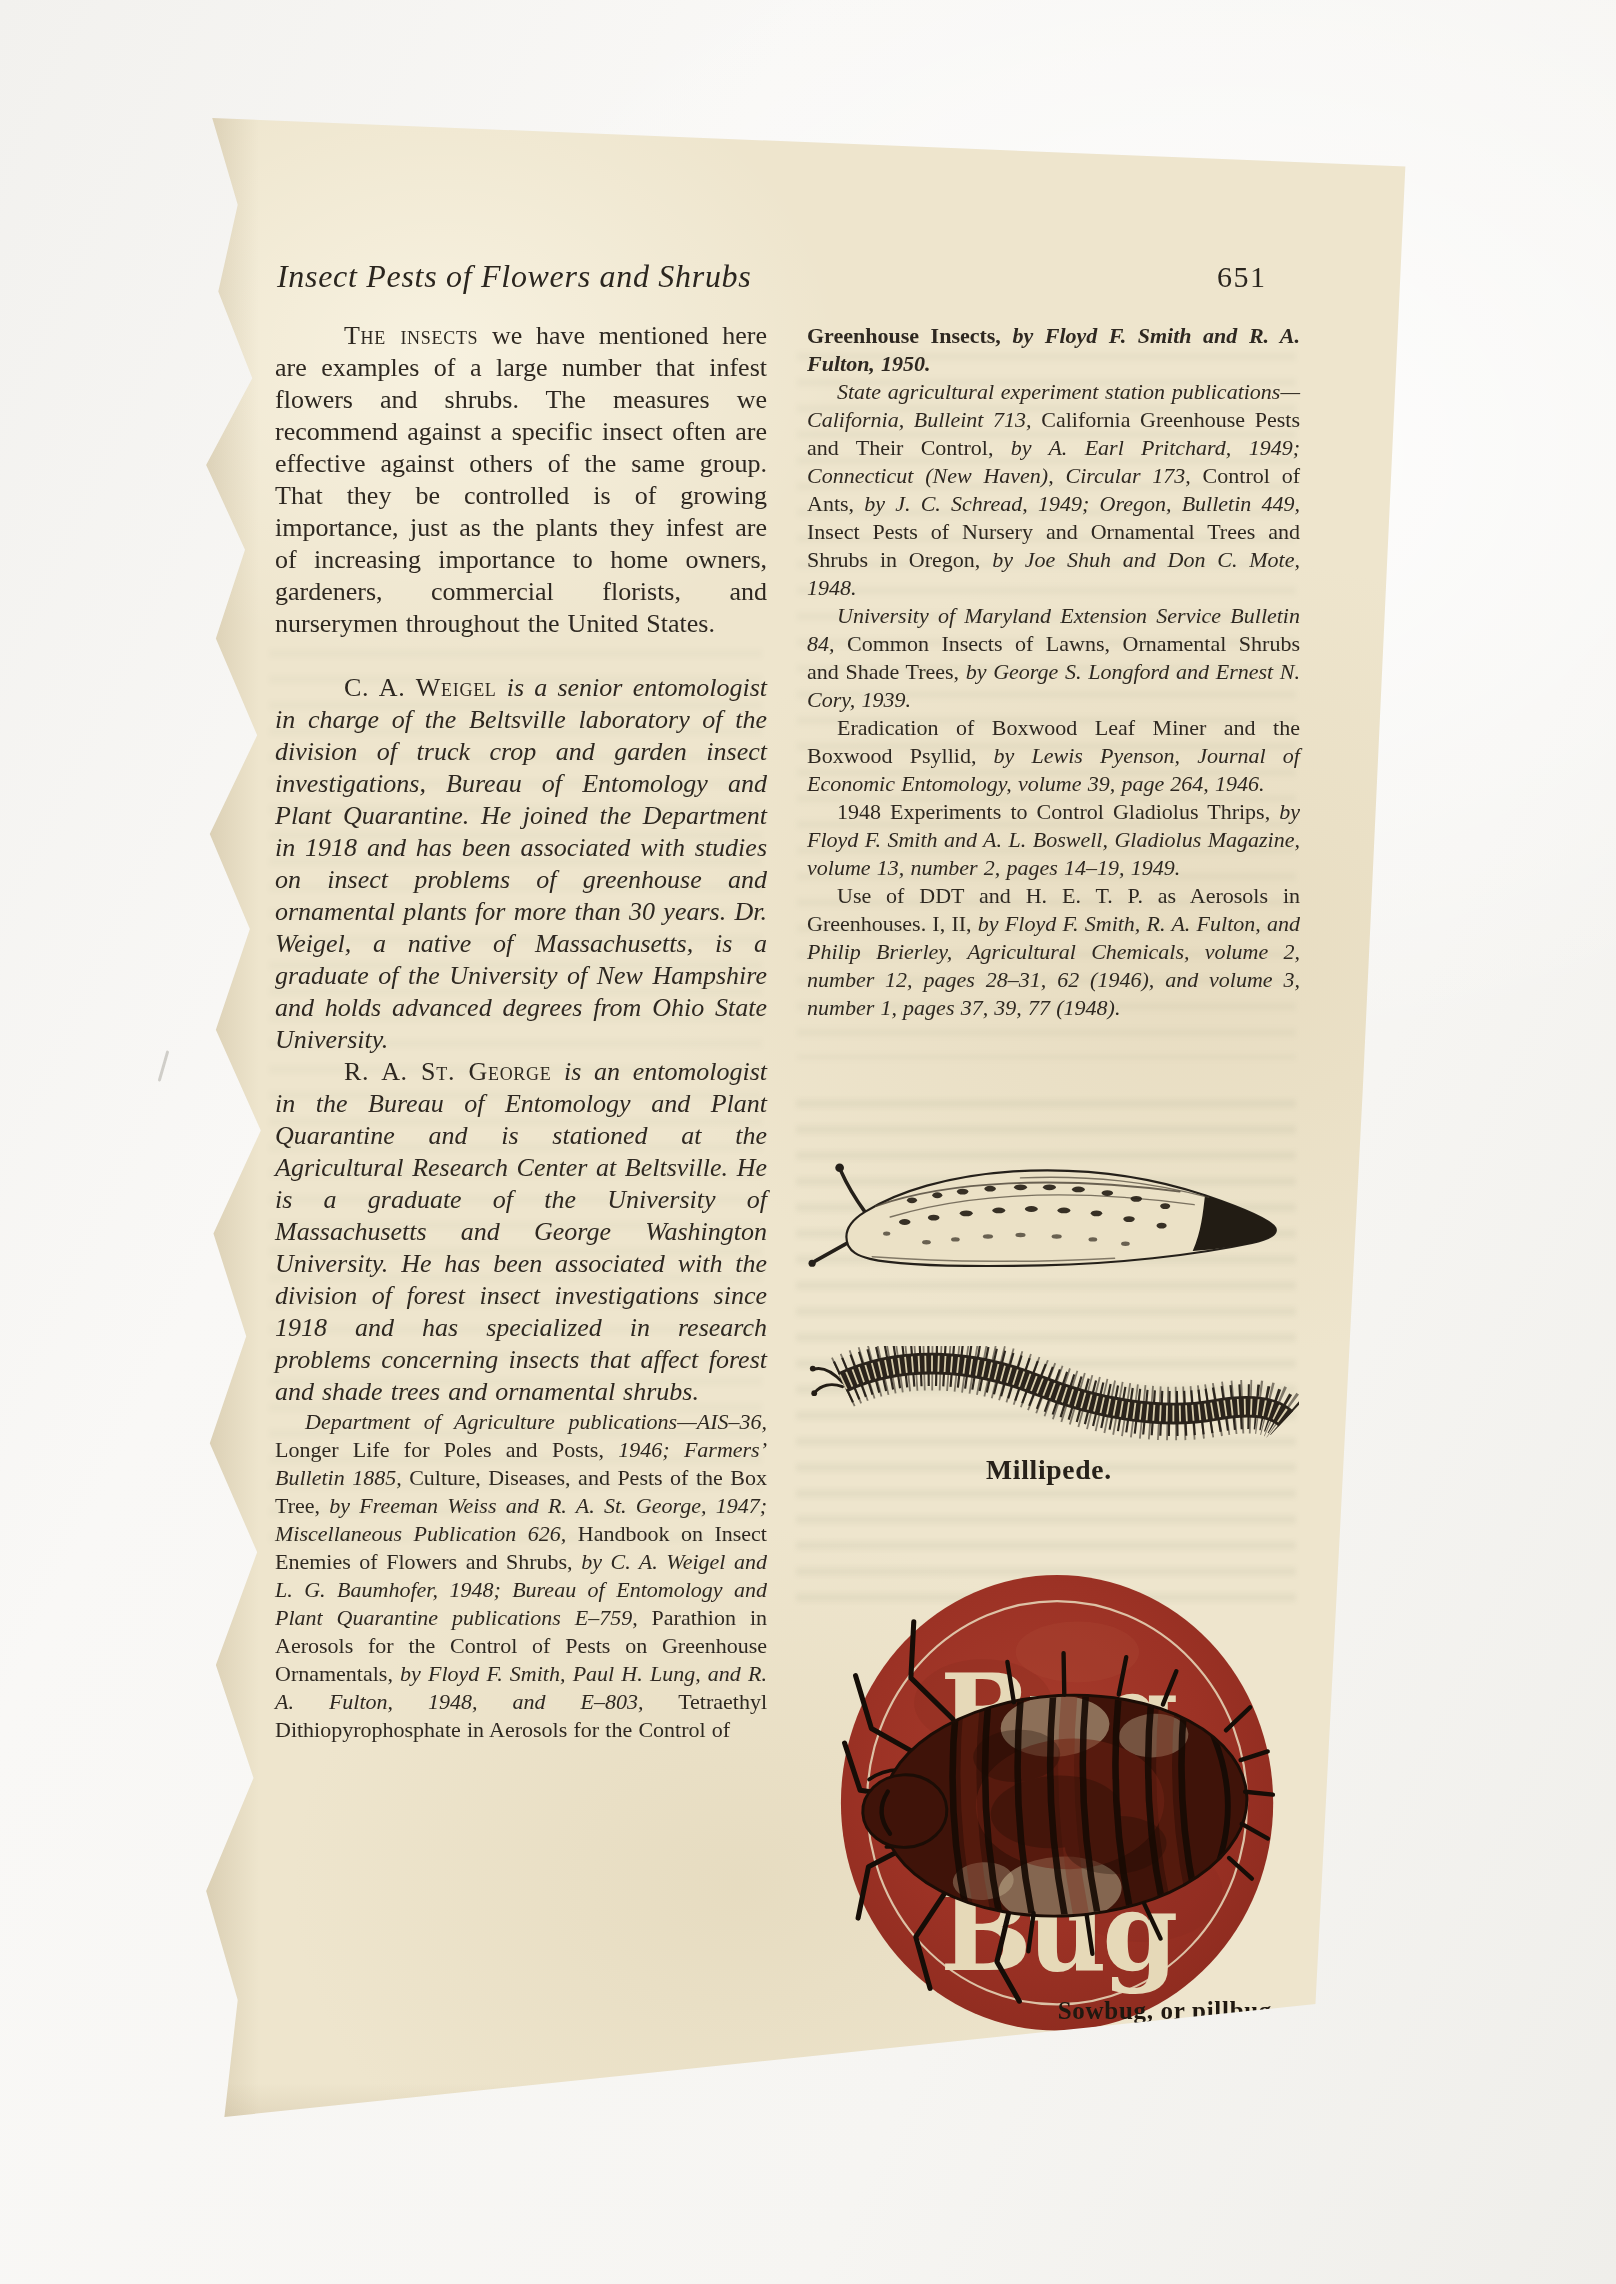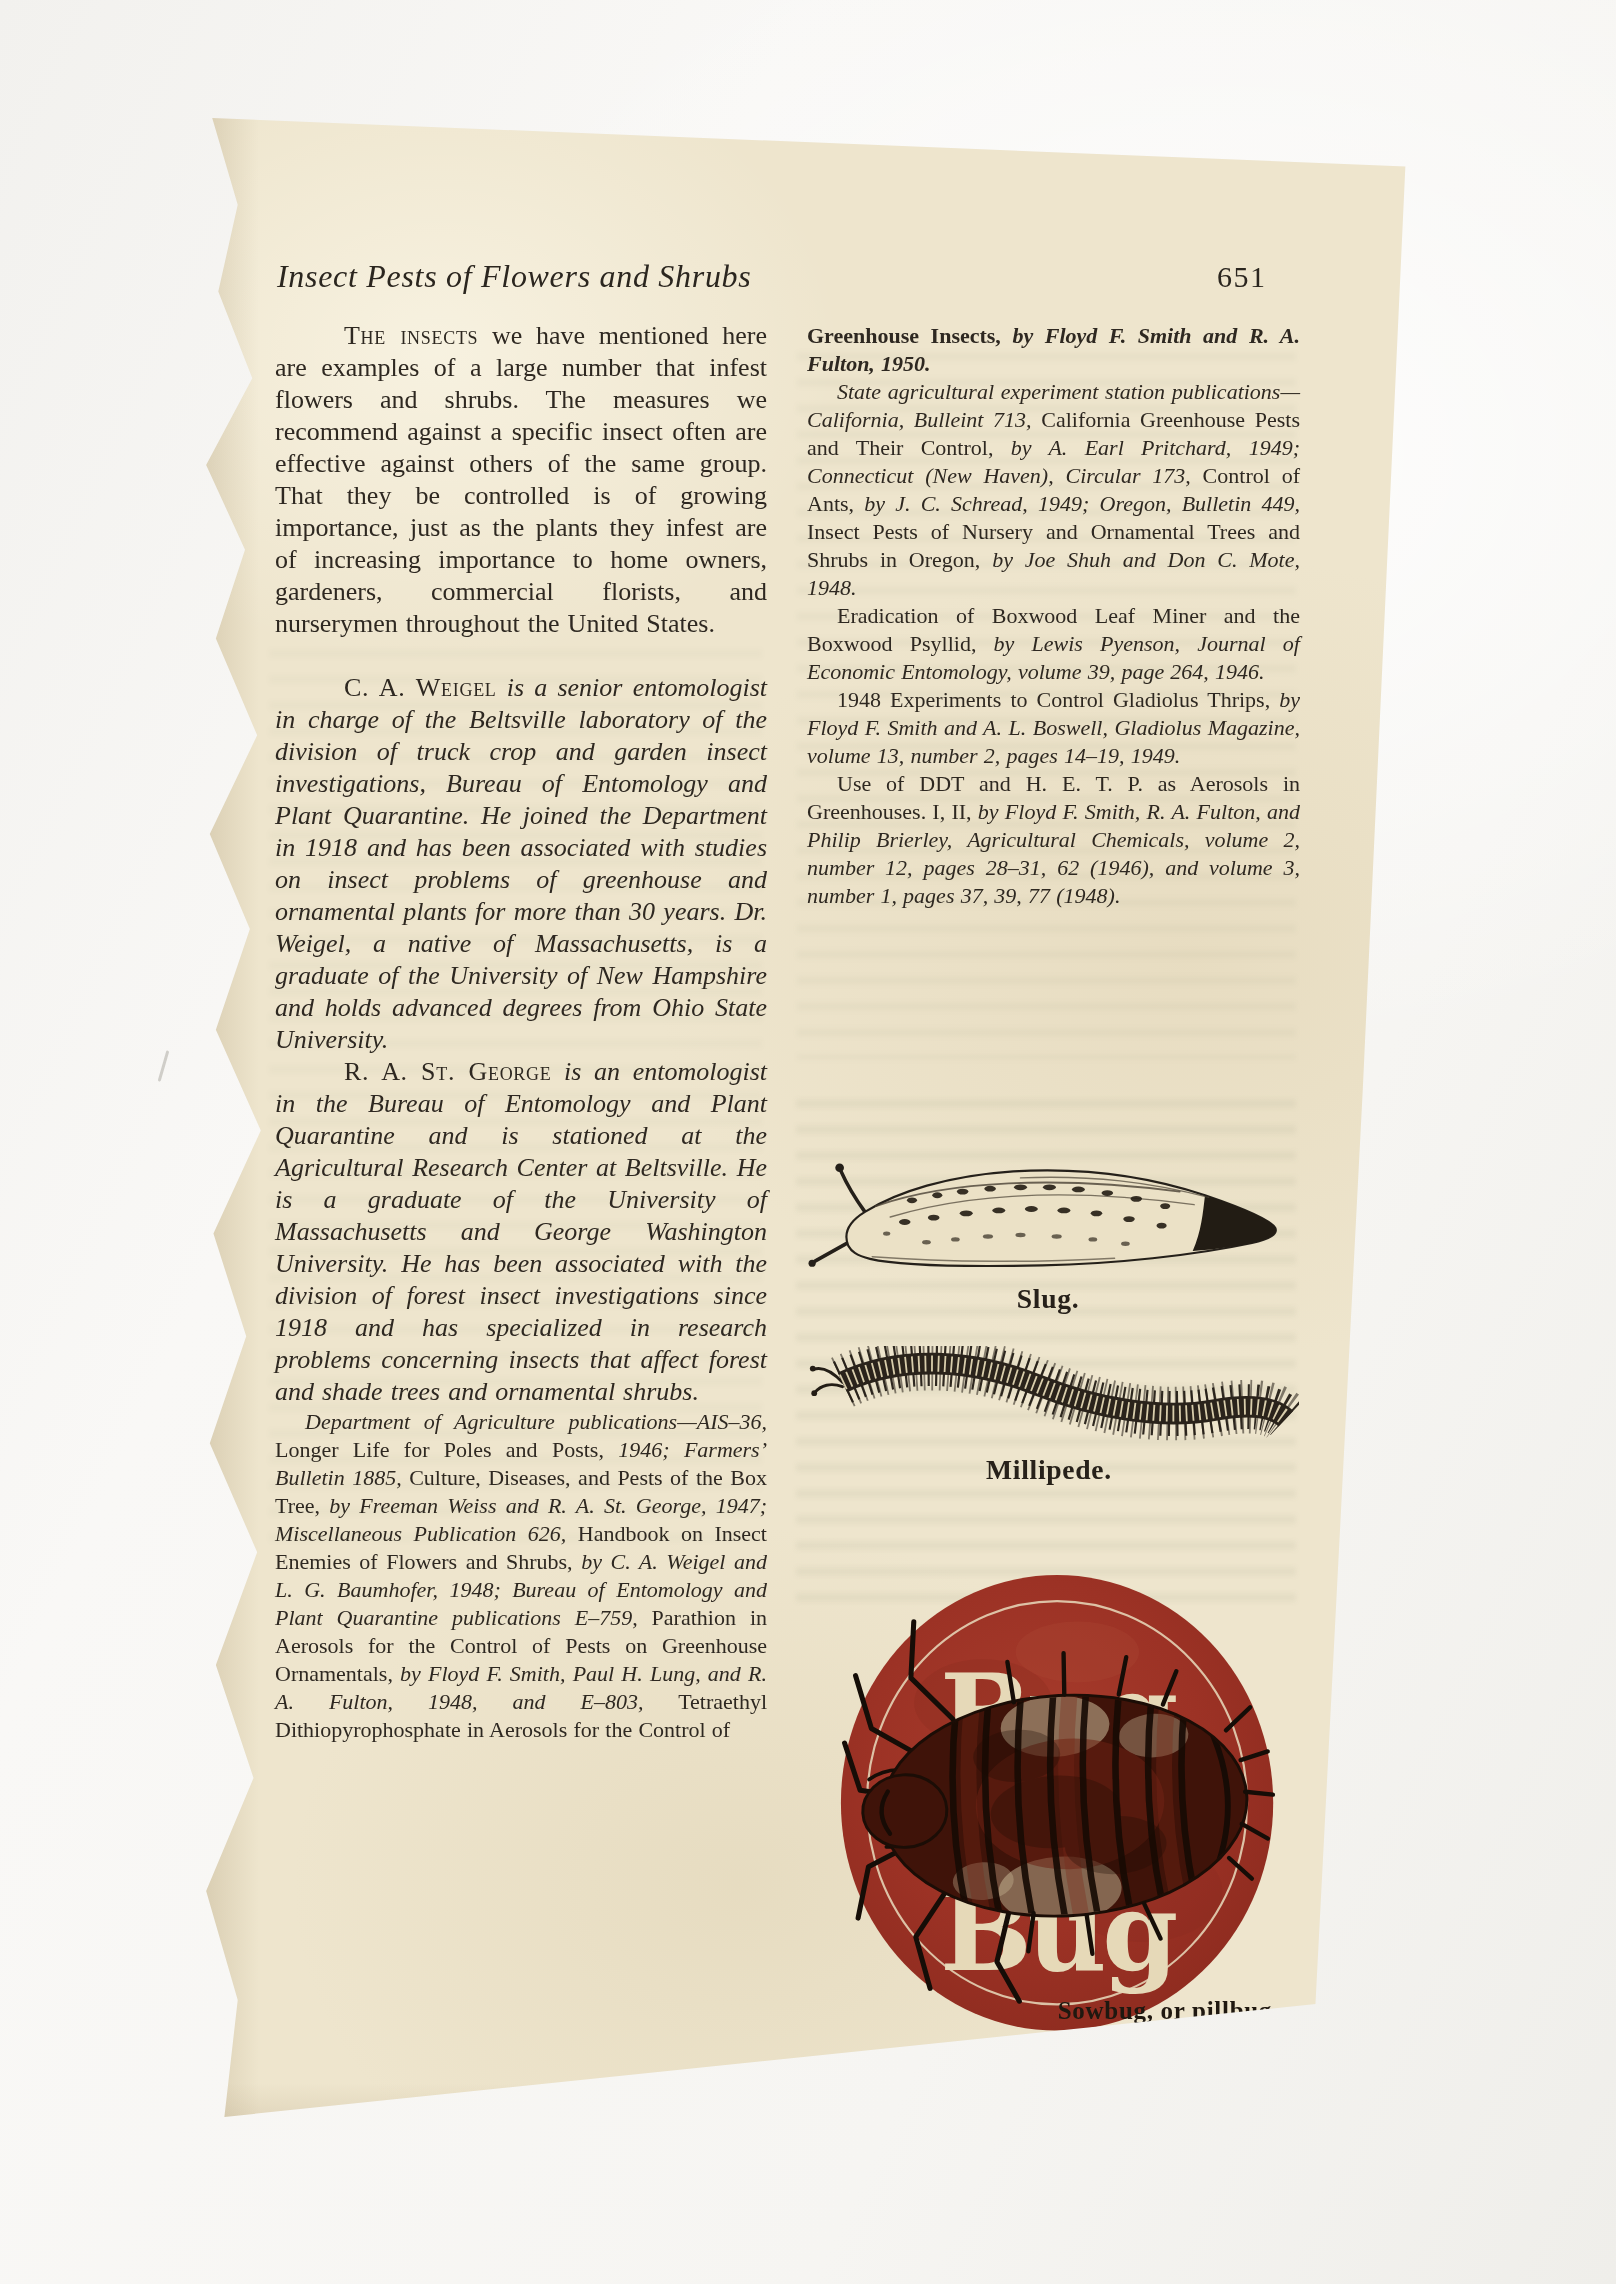--- a/index.html
+++ b/index.html
@@ -79,20 +79,21 @@
   <div class="col left-col">
     <p class="main jp"><span class="sc">The insects</span><span> we have mentioned here are examples of a large number that infest flowers and shrubs. The measures we recommend against a specific insect often are effective against others of the same group. That they be controlled is of growing importance, just as the plants they infest are of increasing importance to home owners, gardeners, commercial florists, and nurserymen throughout the United States.</span></p>
     <p class="main jp gap1"><span class="sc">C. A. Weigel</span><span class="it"> is a senior entomologist in charge of the Beltsville laboratory of the division of truck crop and garden insect investigations, Bureau of Entomology and Plant Quarantine. He joined the Department in 1918 and has been associated with studies on insect problems of greenhouse and ornamental plants for more than 30 years. Dr. Weigel, a native of Massachusetts, is a graduate of the University of New Hampshire and holds advanced degrees from Ohio State University.</span></p>
     <p class="main jp"><span class="sc">R. A. St. George</span><span class="it"> is an entomologist in the Bureau of Entomology and Plant Quarantine and is stationed at the Agricultural Research Center at Beltsville. He is a graduate of the University of Massachusetts and George Washington University. He has been associated with the division of forest insect investigations since 1918 and has specialized in research problems concerning insects that affect forest and shade trees and ornamental shrubs.</span></p>
     <p class="bib jp"><span class="it">Department of Agriculture publications—AIS–36,</span><span> Longer Life for Poles and Posts, </span><span class="it">1946; Farmers’ Bulletin 1885,</span><span> Culture, Diseases, and Pests of the Box Tree, </span><span class="it">by Freeman Weiss and R. A. St. George, 1947; Miscellaneous Publication 626,</span><span> Handbook on Insect Enemies of Flowers and Shrubs, </span><span class="it">by C. A. Weigel and L. G. Baumhofer, 1948; Bureau of Entomology and Plant Quarantine publications E–759,</span><span> Parathion in Aerosols for the Control of Pests on Greenhouse Ornamentals, </span><span class="it">by Floyd F. Smith, Paul H. Lung, and R. A. Fulton, 1948, and E–803,</span><span> Tetraethyl Dithiopyrophosphate in Aerosols for the Control of</span></p>
   </div>
 
   <div class="col right-col">
     <p class="bib jp noind"><span>Greenhouse Insects, </span><span class="it">by Floyd F. Smith and R. A. Fulton, 1950.</span></p>
     <p class="bib jp"><span class="it">State agricultural experiment station publications—California, Bulleint 713,</span><span> California Greenhouse Pests and Their Control, </span><span class="it">by A. Earl Pritchard, 1949; Connecticut (New Haven), Circular 173,</span><span> Control of Ants, </span><span class="it">by J. C. Schread, 1949; Oregon, Bulletin 449,</span><span> Insect Pests of Nursery and Ornamental Trees and Shrubs in Oregon, </span><span class="it">by Joe Shuh and Don C. Mote, 1948.</span></p>
+    <p class="bib jp"><span class="it">University of Maryland Extension Service Bulletin 84,</span><span> Common Insects of Lawns, Ornamental Shrubs and Shade Trees, </span><span class="it">by George S. Longford and Ernest N. Cory, 1939.</span></p>
     <p class="bib jp"><span>Eradication of Boxwood Leaf Miner and the Boxwood Psyllid, </span><span class="it">by Lewis Pyenson, Journal of Economic Entomology, volume 39, page 264, 1946.</span></p>
     <p class="bib jp"><span>1948 Experiments to Control Gladiolus Thrips, </span><span class="it">by Floyd F. Smith and A. L. Boswell, Gladiolus Magazine, volume 13, number 2, pages 14–19, 1949.</span></p>
     <p class="bib jp"><span>Use of DDT and H. E. T. P. as Aerosols in Greenhouses. I, II, </span><span class="it">by Floyd F. Smith, R. A. Fulton, and Philip Brierley, Agricultural Chemicals, volume 2, number 12, pages 28–31, 62 (1946), and volume 3, number 1, pages 37, 39, 77 (1948).</span></p>
   </div>
 
   <div class="figure fig-slug">
     <svg width="490" height="123" viewBox="0 0 676 170">
       <g stroke-linecap="round">
         <path d="M 85,80 C 72,62 60,42 52,24" fill="none" stroke="#25201a" stroke-width="5"></path>
         <circle cx="50" cy="19" r="6" fill="#25201a"></circle>
@@ -130,21 +131,20 @@
             <ellipse cx="210" cy="118" rx="6" ry="3"></ellipse>
           <ellipse cx="255" cy="114" rx="7" ry="3"></ellipse>
             <ellipse cx="300" cy="112" rx="7" ry="3"></ellipse>
           <ellipse cx="350" cy="114" rx="7" ry="3"></ellipse>
             <ellipse cx="400" cy="118" rx="6" ry="3"></ellipse>
           <ellipse cx="445" cy="124" rx="6" ry="3"></ellipse>
             <ellipse cx="115" cy="110" rx="5" ry="3"></ellipse>
         </g>
       </g>
     </svg>
-    <div class="fig-caption">Slug.</div>
   </div>
 
   <div class="figure fig-millipede">
     <svg width="500" height="98" viewBox="0 0 690 135">
       <path d="M 60,50 C 45,34 32,28 20,32" fill="none" stroke="#241e16" stroke-width="4" stroke-linecap="round"></path>
       <path d="M 60,56 C 44,50 30,54 22,64" fill="none" stroke="#241e16" stroke-width="4" stroke-linecap="round"></path>
       <circle cx="19" cy="31" r="4" fill="#241e16"></circle>
         <circle cx="21" cy="65" r="4" fill="#241e16"></circle>
       <path d="M 60,50 C 140,12 240,18 330,54 C 410,86 500,102 575,88 C 625,79 655,84 672,100" fill="none" stroke="#241e16" stroke-width="74" stroke-dasharray="2.5 9" opacity=".55"></path>
       <path d="M 60,50 C 140,12 240,18 330,54 C 410,86 500,102 575,88 C 625,79 655,84 672,100" fill="none" stroke="#241e16" stroke-width="62" stroke-dasharray="3 8" opacity=".95"></path>

